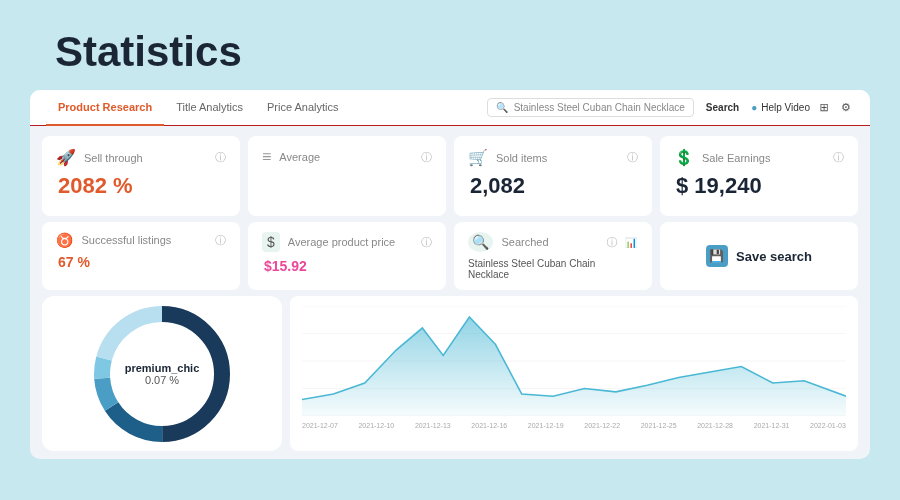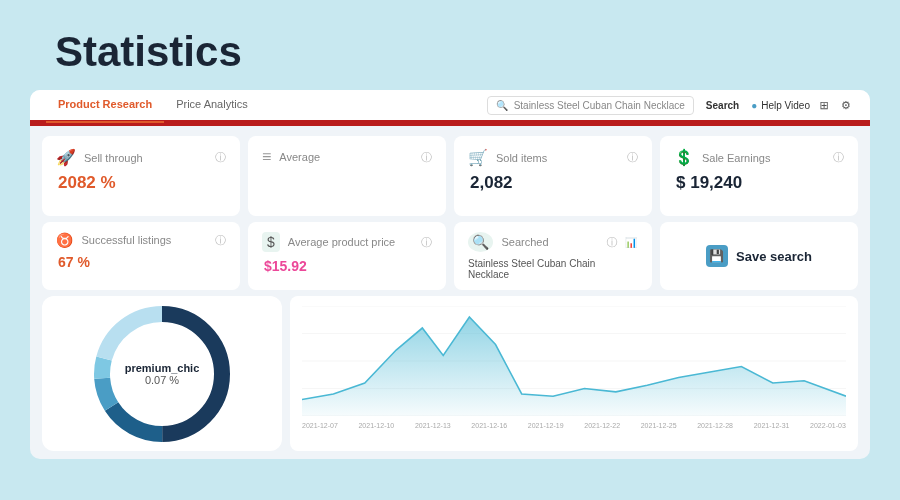--- a/index.html
+++ b/index.html
@@ -21,21 +21,21 @@
       margin: 0 30px 0 30px;
       border-radius: 10px;
       padding: 0;
       overflow: hidden;
     }
     
     .topbar {
       display: flex;
       align-items: center;
       background: #fff;
-      border-bottom: 6px solid #b91c1c;
+      border-bottom: 1px solid #b91c1c;
       padding: 0 16px;
       height: 36px;
       gap: 0;
     }
     .tab {
       font-size: 11px;
       color: #666;
       padding: 0 12px;
       height: 36px;
       display: flex;
@@ -118,21 +118,21 @@
     .card-label {
       font-size: 11px;
       color: #888;
       flex: 1;
     }
     .card-info {
       font-size: 11px;
       color: #bbb;
     }
     .card-value {
-      font-size: 17px;
+      font-size: 22px;
       font-weight: 700;
       color: #1a2535;
       padding-left: 2px;
     }
     .card-value.highlight {
       color: #e05a2b;
     }
     
     .cards-section2 {
       padding: 0 12px 6px;
@@ -252,20 +252,21 @@
   </style>
 </head>
 <body>
 
 <div class="page-title">Statistics</div>
 
 <div class="dashboard">
 
   <div class="topbar">
     <div class="tab active">Product Research</div>
+    <div class="tab">Title Analytics</div>
     <div class="tab">Price Analytics</div>
     <div class="search-area">
       <div class="search-box">
         <span>🔍</span>
         <span style="font-size:10px;color:#888;">Stainless Steel Cuban Chain Necklace</span>
       </div>
       <button class="search-btn">Search</button>
       <div class="help-btn">
         <span style="color:#4a9dc5;">●</span>
         <span>Help Video</span>

